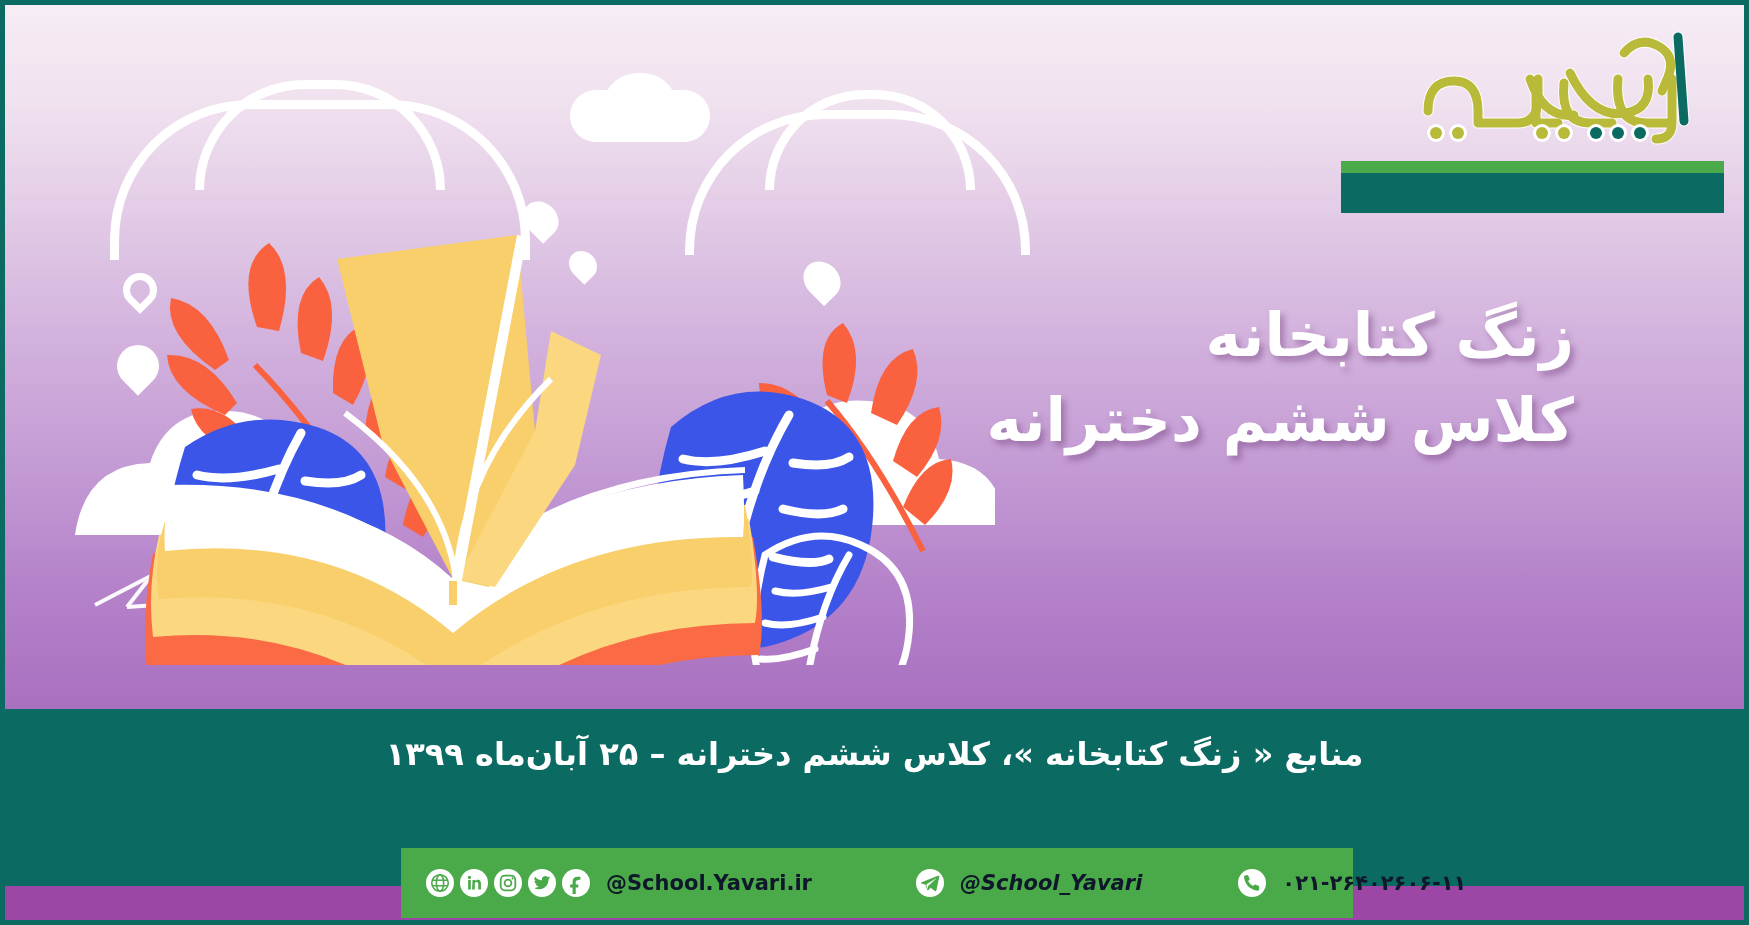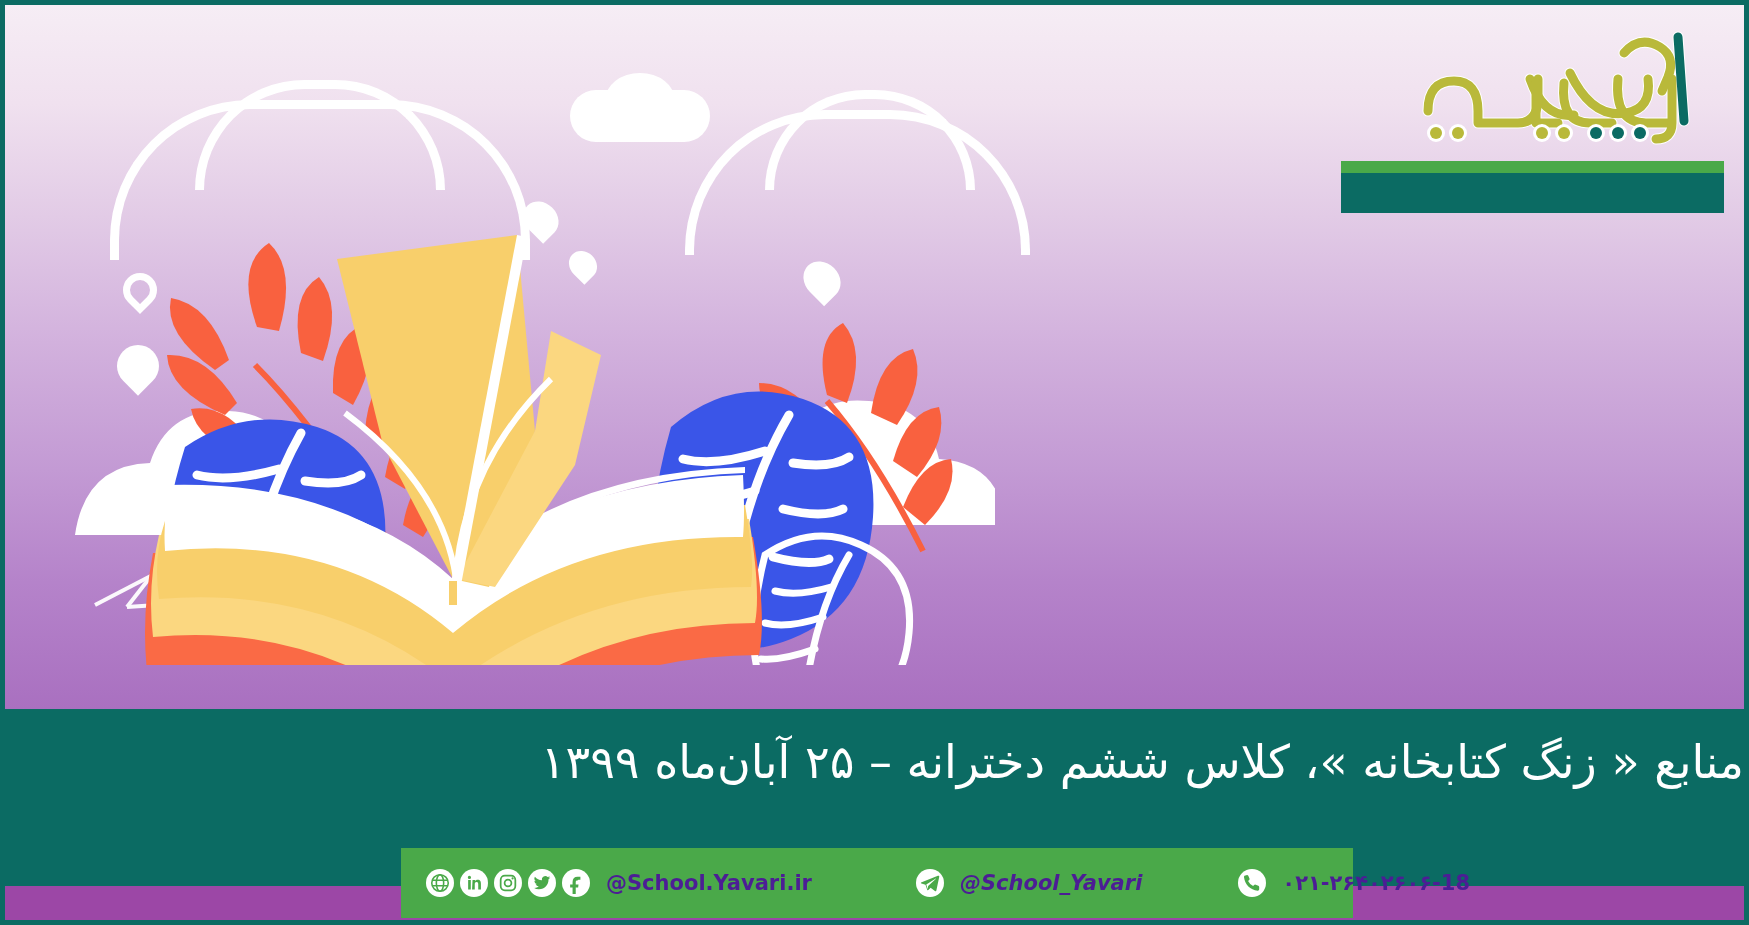--- a/index.html
+++ b/index.html
@@ -118,24 +118,24 @@
     top: 704px;
     width: 100%;
     height: 177px;
     background: #0b6b63;
     z-index: 20;
   }
   .footer-text {
     position: absolute;
     left: 0; right: 0;
     top: 26px;
-    text-align: right;
+    text-align: center;
     color: #ffffff;
-    font-size: 46px;
-    font-weight: normal;
+    font-size: 32px;
+    font-weight: bold;
     direction: rtl;
     white-space: nowrap;
   }
 
   
   .bottom-strip {
     position: absolute;
     left: 0;
     top: 881px;
     width: 100%;
@@ -154,21 +154,21 @@
     background: #4aa949;
     z-index: 60;
     display: flex;
     align-items: center;
     direction: ltr;
   }
   .social-group {
     display: flex;
     align-items: center;
     gap: 7px;
-    color: #4c1d95;
+    color: #0f172a;
     font-size: 21px;
     font-weight: bold;
     white-space: nowrap;
   }
   .g1 { margin-left: 25px; }
   .g2 { margin-left: 104px; font-style: italic; }
   .g3 { margin-left: 96px; }
 
   .si {
     width: 28px;
@@ -317,20 +317,24 @@
 
         <g stroke="#ffffff" stroke-width="6" fill="none">
           <path d="M390 352 q6 -120 96 -208"></path>
           <path d="M392 352 q-10 -98 -112 -174"></path>
         </g>
 
         <path d="M384 346 l8 0 l0 24 l-8 0 z" fill="#f8cf6b"></path>
       </svg>
     </div>
 
+    <div class="title-block">
+      <div class="title-line">زنگ کتابخانه</div>
+      <div class="title-line">کلاس ششم دخترانه</div>
+    </div>
 
     <div class="logo-wrap">
       <div class="logo-word">
         <svg width="300" height="118" viewBox="0 0 300 118" xmlns="http://www.w3.org/2000/svg">
           <g stroke="#ffffff" stroke-width="11" stroke-linejoin="round" stroke-linecap="round" fill="none">
             <path d="M214 26 q16 -18 36 -6 q16 10 8 30 l-6 14"></path>
             <path d="M268 10 l6 84"></path>
             <path d="M160 46 q22 46 56 40 q26 -4 22 -34"></path>
             <path d="M120 52 q14 40 44 36"></path>
             <path d="M18 84 q0 -30 26 -30 q24 0 24 30 l0 12 l40 0 q20 0 20 -26 l0 -18"></path>
@@ -426,17 +430,17 @@
       </span>
       <span class="handle">@School_Yavari</span>
     </div>
 
     <div class="social-group g3">
       <span class="si">
         <svg width="22" height="22" viewBox="0 0 24 24">
             <path fill="#4aa949" d="M6.6 3.2c.6 0 1.1.35 1.35.9l1.3 2.9a1.5 1.5 0 0 1-.34 1.73l-1.2 1.1a12.3 12.3 0 0 0 5.5 5.5l1.1-1.2a1.5 1.5 0 0 1 1.73-.34l2.9 1.3c.55.25.9.75.9 1.35v2.4c0 .9-.75 1.63-1.65 1.55C10.1 19.8 4.2 13.9 3.25 5.5 3.17 4.6 3.9 3.85 4.8 3.85z"></path>
           </svg>
       </span>
-      <span class="handle">۰۲۱-۲۶۴۰۲۶۰۶-18</span>
+      <span class="handle">۰۲۱-۲۶۴۰۲۶۰۶-۱۱</span>
     </div>
   </div>
 
 </div>
 
 </body></html>

